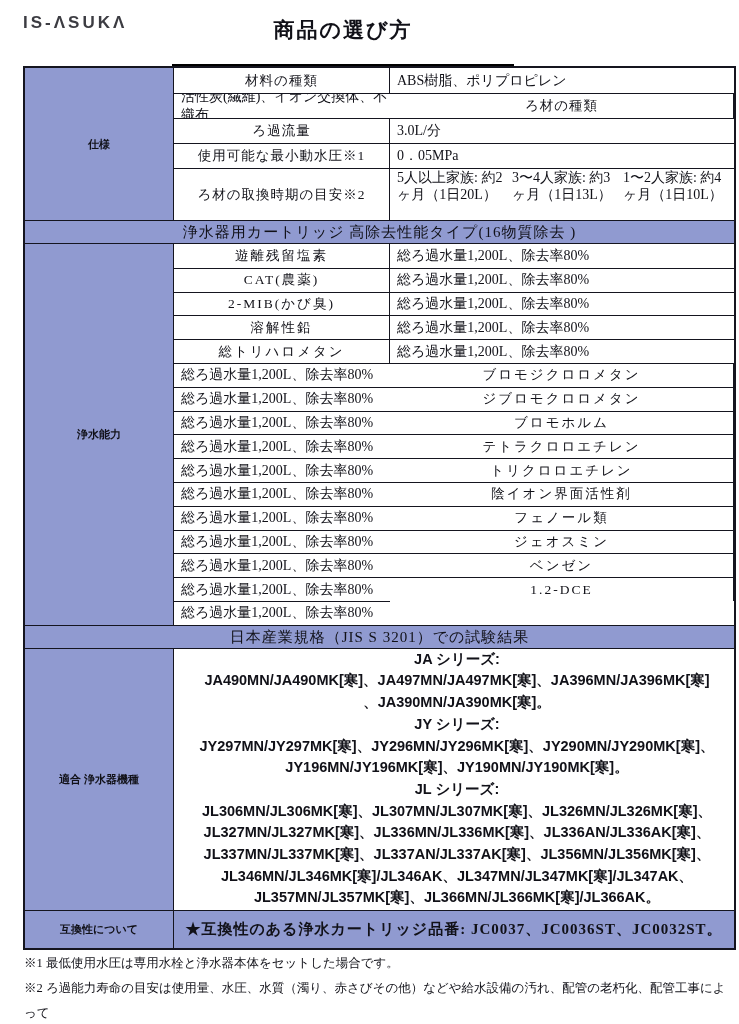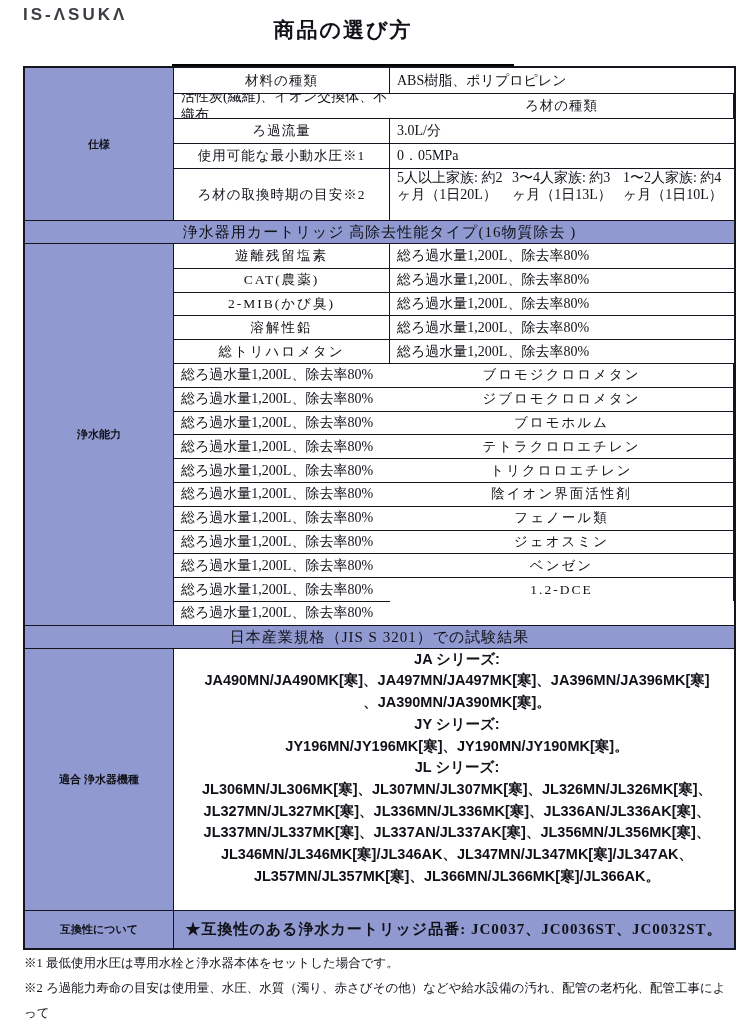--- a/index.html
+++ b/index.html
@@ -1,19 +1,19 @@
 <!DOCTYPE html>
 <html><head>
 <meta charset="utf-8">
 <style>
   html,body{margin:0;padding:0;background:#ffffff;}
   .sheet{position:relative;width:739px;height:1024px;background:#ffffff;overflow:hidden;
          font-family:"Liberation Serif","DejaVu Serif",serif;color:#111118;}
   
-  .logo{position:absolute;top:5px;left:23px;font-family:"Liberation Sans","DejaVu Sans",sans-serif;
+  .logo{position:absolute;top:13px;left:23px;font-family:"Liberation Sans","DejaVu Sans",sans-serif;
         font-weight:bold;font-size:17px;letter-spacing:3px;color:#3c3c42;}
   .title-wrap{position:absolute;top:16px;left:172px;width:342px;text-align:center;
               border-bottom:2px solid #000;padding-bottom:20px;}
   .title{font-size:21px;font-weight:bold;letter-spacing:2px;}
   
   .tbl{position:absolute;top:66px;left:23px;width:713px;box-sizing:border-box;
        border:2px solid #15151f;background:#fff;}
   .sec{display:grid;}
   .cell{box-sizing:border-box;display:flex;align-items:center;overflow:hidden;}
   .hd{background:#909AD0;justify-content:center;font-family:"Liberation Sans","DejaVu Sans",sans-serif;
@@ -114,20 +114,21 @@
 
     <div class="band">日本産業規格（JIS S 3201）での試験結果</div>
 
     <div class="sec sec-models">
       <div class="cell hd">適合 浄水器機種</div>
       <div class="cell models-cell">
         <span>JA シリーズ:</span>
         <span>JA490MN/JA490MK[寒]、JA497MN/JA497MK[寒]、JA396MN/JA396MK[寒]</span>
         <span>、JA390MN/JA390MK[寒]。</span>
         <span>JY シリーズ:</span>
+        <span>JY297MN/JY297MK[寒]、JY296MN/JY296MK[寒]、JY290MN/JY290MK[寒]、</span>
         <span>JY196MN/JY196MK[寒]、JY190MN/JY190MK[寒]。</span>
         <span>JL シリーズ:</span>
         <span>JL306MN/JL306MK[寒]、JL307MN/JL307MK[寒]、JL326MN/JL326MK[寒]、</span>
         <span>JL327MN/JL327MK[寒]、JL336MN/JL336MK[寒]、JL336AN/JL336AK[寒]、</span>
         <span>JL337MN/JL337MK[寒]、JL337AN/JL337AK[寒]、JL356MN/JL356MK[寒]、</span>
         <span>JL346MN/JL346MK[寒]/JL346AK、JL347MN/JL347MK[寒]/JL347AK、</span>
         <span>JL357MN/JL357MK[寒]、JL366MN/JL366MK[寒]/JL366AK。</span>
       </div>
     </div>
 

